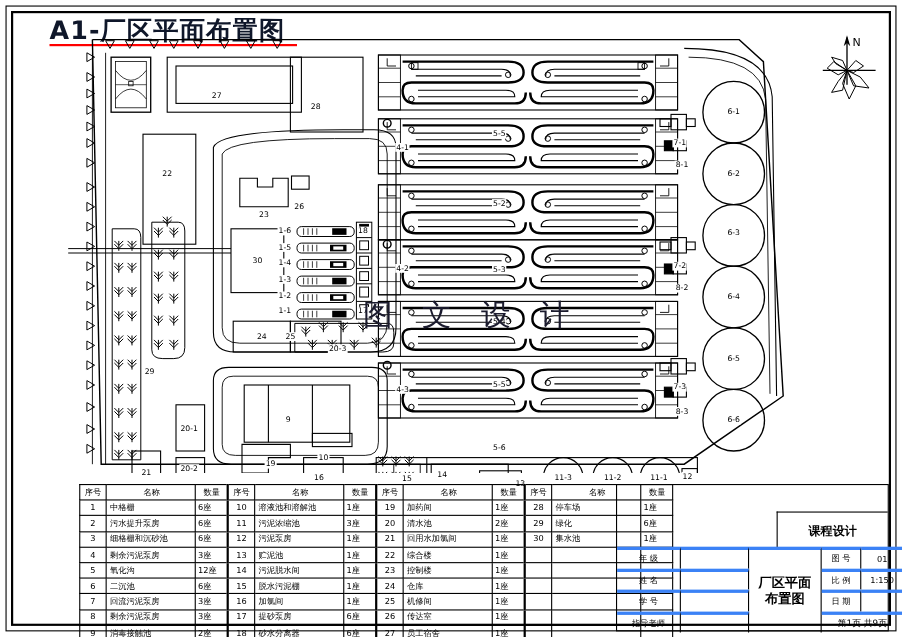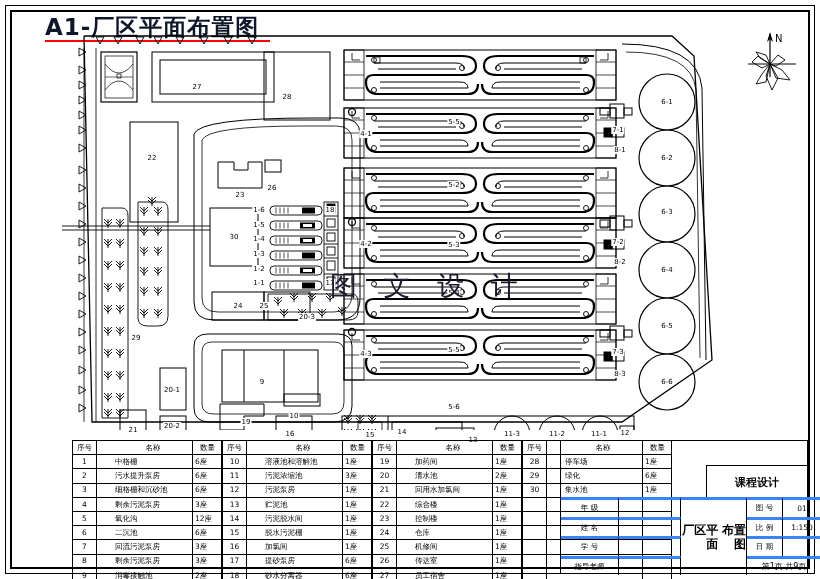--- a/index.html
+++ b/index.html
@@ -30,40 +30,40 @@
   
   .windrose{position:absolute;left:738px;top:22px;width:70px;height:85px;}
 
   
   .legend{position:absolute;left:72px;top:440px;border-collapse:collapse;}
   .legend td,.legend th{border:1px solid #000;font-size:7.5px;
         font-family:"DejaVu Sans",sans-serif;height:13.2px;padding:0 1px;
         text-align:center;line-height:1;color:#000;}
   .legend th{font-weight:normal;}
   .legend .c-no{width:21px;}
-  .legend .c-nm{width:76px;text-align:left;padding-left:18px;}
+  .legend .c-nm{width:76px;text-align:left;padding-left:3px;}
   .legend .c-qt{width:25px;text-align:left;padding-left:2px;}
   .legend .grp{border-left:2px solid #000;}
 
   
   .tblock{position:absolute;left:560px;top:440px;width:248px;height:134px;
         border:1.5px solid #000;box-sizing:border-box;text-align:right;}
   .tb-course{position:absolute;right:0;top:24px;width:100px;height:32px;
         border-left:1.5px solid #000;border-top:1.5px solid #000;
         display:flex;align-items:center;justify-content:center;
         font-size:11px;font-weight:bold;font-family:"DejaVu Sans",sans-serif;}
   .tb-grid{position:absolute;left:0;top:56px;width:100%;height:78px;
         display:grid;grid-template-columns:58px 62px 66px 36px 38px;
         grid-template-rows:repeat(4,1fr);}
   .tb-grid > div{border-top:3px solid #3b82f6;border-right:1px solid #000;
         font-size:7.5px;display:flex;align-items:center;justify-content:center;
         font-family:"DejaVu Sans",sans-serif;box-sizing:border-box;}
   .tb-grid > div.noright{border-right:none;}
   .tb-name{grid-column:3;grid-row:1 / span 4;font-size:12px !important;
-        font-weight:bold;flex-direction:row;line-height:1.15;}
+        font-weight:bold;flex-direction:column;line-height:1.15;}
   .tb-pages{grid-column:4 / span 2;grid-row:4;font-size:8px !important;}
 </style>
 </head>
 <body>
 
 <div id="root">
 
   <div class="frame-outer"></div>
   <div class="frame-inner"></div>
 

